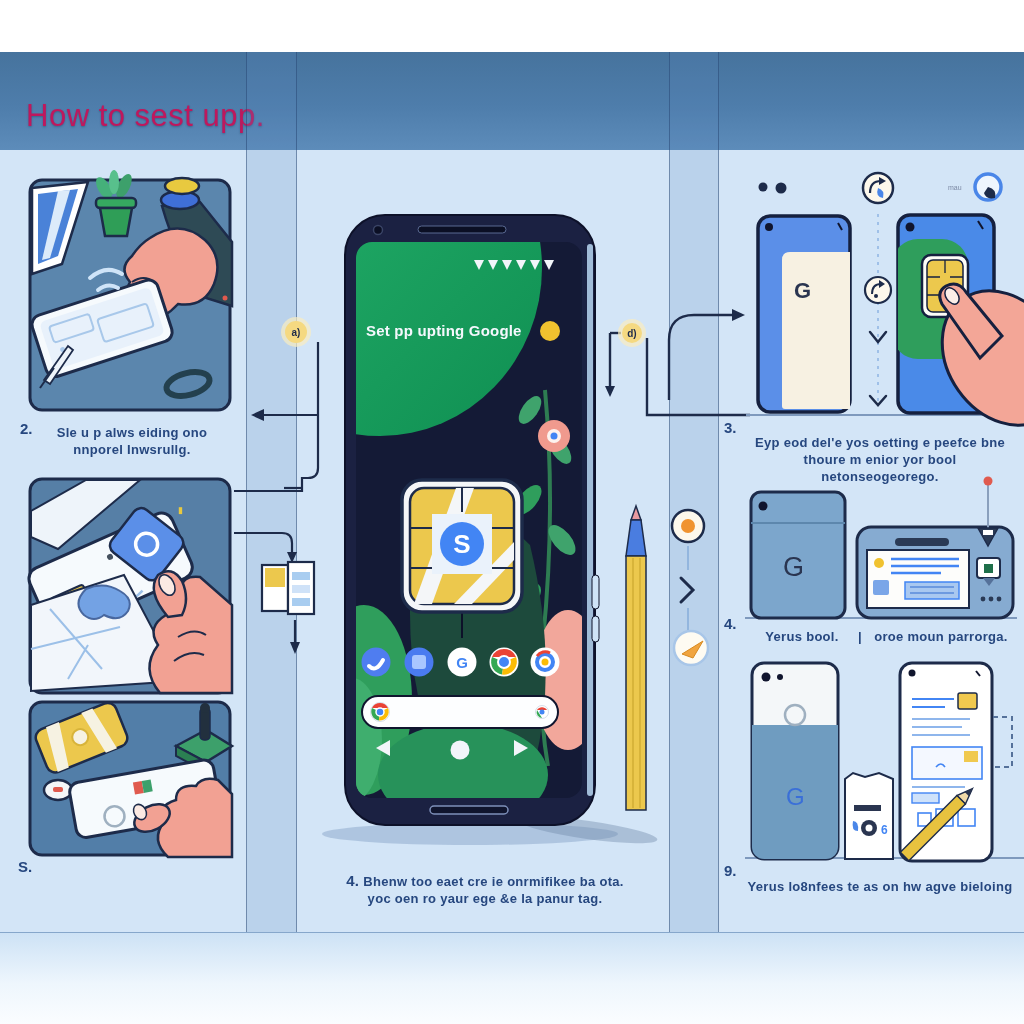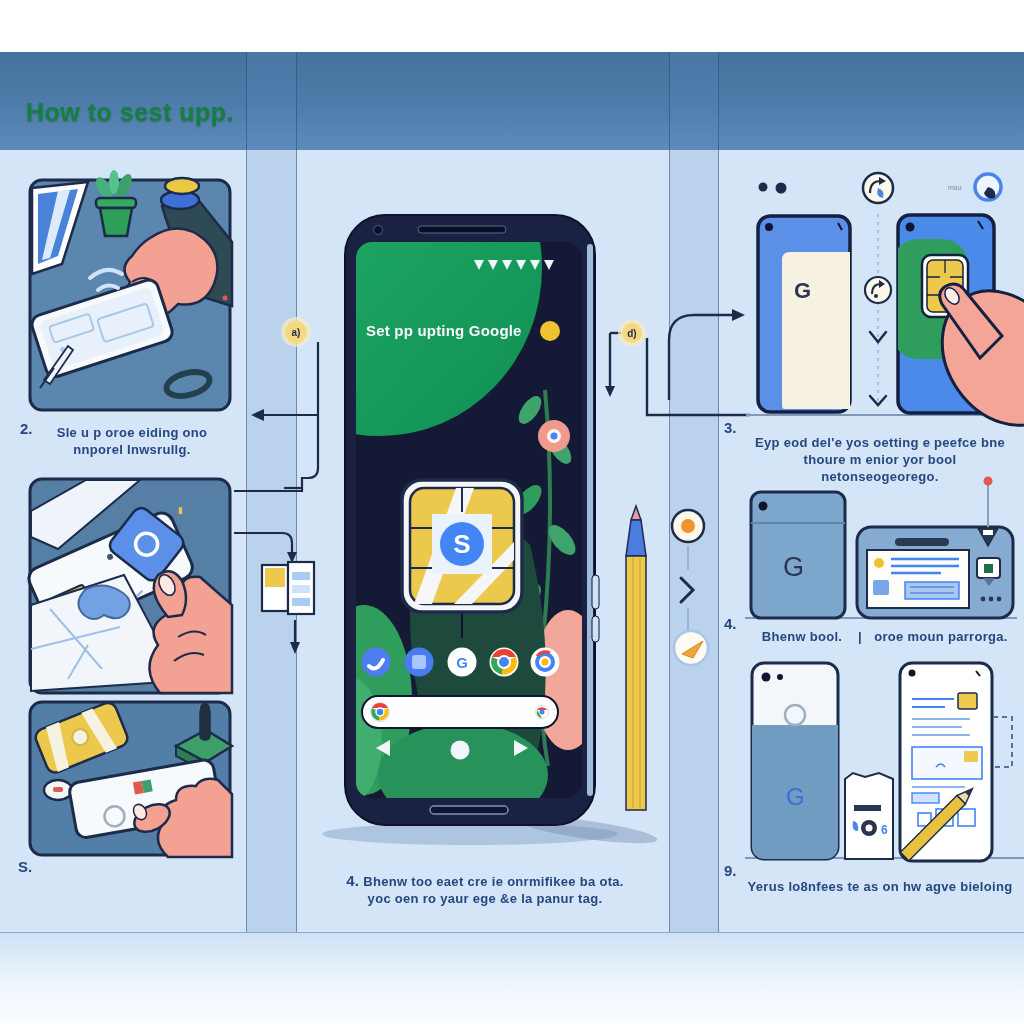--- a/index.html
+++ b/index.html
@@ -2,21 +2,21 @@
 <html><head>
 <meta charset="utf-8">
 <style>
   html,body{margin:0;padding:0;}
   body{width:1024px;height:1024px;overflow:hidden;font-family:"Liberation Sans",sans-serif;}
   .page{position:absolute;top:0;left:0;width:1024px;height:1024px;background:#d3e5f7;}
   .abs{position:absolute;}
   .top-strip{top:0;left:0;width:1024px;height:52px;background:#ffffff;}
   .header{top:52px;left:0;width:1024px;height:98px;
     background:linear-gradient(180deg,#46739d 0%,#4e7dab 55%,#5d8cba 100%);}
-  .title{left:26px;top:98px;color:#15803d;font-size:25px;font-weight:700;letter-spacing:.5px;
+  .title{left:26px;top:98px;color:#be185d;font-size:31px;font-weight:400;letter-spacing:.5px;
     text-shadow:0 1px 2px rgba(20,40,70,.35);}
   .fold{top:52px;height:880px;background:rgba(90,135,190,.20);
     border-left:1.5px solid rgba(35,65,110,.5);border-right:1.5px solid rgba(35,65,110,.5);}
   .fold.l{left:246px;width:49px;}
   .fold.r{left:669px;width:48px;}
   .bottom-band{top:932px;left:0;width:1024px;height:92px;
     background:linear-gradient(180deg,#cde2f5 0%,#eef6fd 55%,#fbfdff 100%);
     border-top:1.5px solid #86a7cb;}
   .cap{color:#26477f;font-weight:700;font-size:13px;line-height:17px;text-align:center;letter-spacing:.3px;}
   .capnum{color:#26477f;font-weight:700;font-size:15px;}
@@ -70,21 +70,21 @@
     <g>
       <polygon points="16,202 40,168 45,172 22,206" fill="#eef4fa" stroke="#1d2b4a" stroke-width="1.8"></polygon>
       <line x1="12" y1="210" x2="26" y2="190" stroke="#1d2b4a" stroke-width="2"></line>
     </g>
     <ellipse cx="160" cy="206" rx="22" ry="11" transform="rotate(-14 160 206)" fill="none" stroke="#23404e" stroke-width="6"></ellipse>
     <circle cx="197" cy="120" r="2.5" fill="#e05a4e"></circle>
   </svg>
 
   <span class="abs capnum" style="left:20px;top:420px">2.</span>
   <div class="abs cap" style="left:40px;top:424px;width:184px">
-    <div>Sle u p oroe eiding ono</div>
+    <div>Sle u p alws eiding ono</div>
     <div>nnporel Inwsrullg.</div>
   </div>
 
   <svg class="abs" style="left:28px;top:477px" width="204" height="218" viewBox="0 0 204 218">
     <rect x="2" y="2" width="200" height="214" rx="12" fill="#567fa6" stroke="#1d2b4a" stroke-width="3"></rect>
     <polygon points="3,34 58,3 112,3 30,72 3,60" fill="#eef4fa" stroke="#1d2b4a" stroke-width="2"></polygon>
     <g transform="rotate(-24 80 95)">
       <rect x="4" y="62" width="156" height="70" rx="12" fill="#f6fafd" stroke="#1d2b4a" stroke-width="3"></rect>
       <rect x="16" y="96" width="36" height="17" rx="3" fill="#ecc84d" stroke="#1d2b4a" stroke-width="2"></rect>
       <circle cx="88" cy="82" r="3" fill="#45505e"></circle>
@@ -403,21 +403,21 @@
       <polygon points="238,108 250,108 244,116" fill="#55719a"></polygon>
     </g>
     <g fill="#2a3a55">
       <circle cx="238" cy="129" r="2.4"></circle>
         <circle cx="246" cy="129" r="2.4"></circle>
         <circle cx="254" cy="129" r="2.4"></circle>
     </g>
   </svg>
 
   <span class="abs capnum" style="left:724px;top:615px">4.</span>
-  <span class="abs cap" style="left:748px;top:628px;width:108px">Bhenw bool.</span>
+  <span class="abs cap" style="left:748px;top:628px;width:108px">Yerus bool.</span>
   <span class="abs cap" style="left:858px;top:628px">|</span>
   <span class="abs cap" style="left:866px;top:628px;width:150px">oroe moun parrorga.</span>
 
   <svg class="abs" style="left:740px;top:655px" width="284" height="210" viewBox="0 0 284 210">
     <line x1="5" y1="203" x2="284" y2="203" stroke="#7e99bd" stroke-width="2"></line>
     <g>
       <defs>
           <clipPath id="p9a">
             <rect x="12" y="8" width="86" height="196" rx="12"></rect>
           </clipPath>

